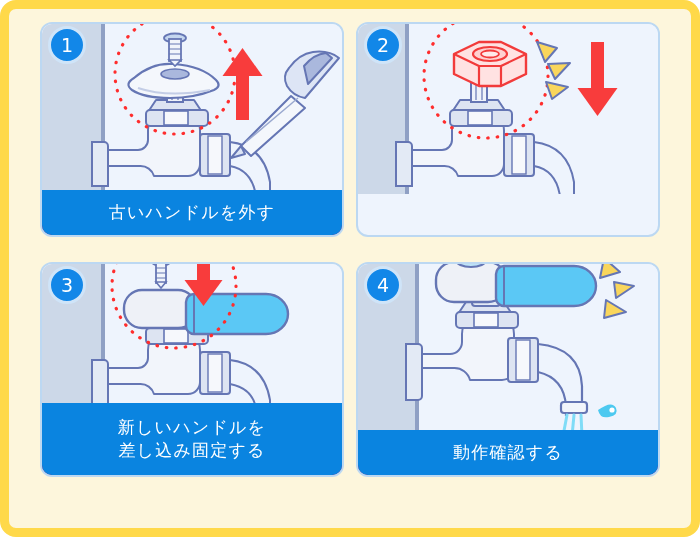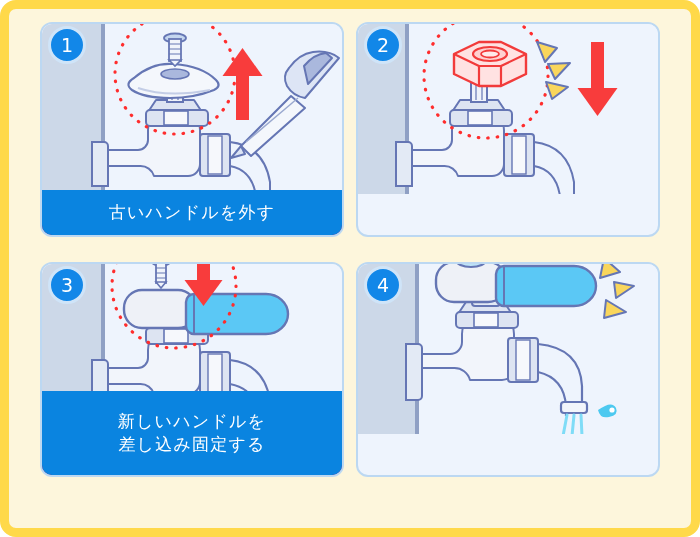--- a/index.html
+++ b/index.html
@@ -48,21 +48,21 @@
     line-height:1.35;
     white-space:pre-line;
     font-weight:400;
   }
   .cap-wrap{
     position:absolute;left:0;right:0;bottom:0;
     background:#701a75;
     margin-top:28px;
   }
   .cap-1line{height:45px;}
-  .cap-2line{height:84px;}
+  .cap-2line{height:72px;}
 
   .badge{
     position:absolute;
     width:38px;height:38px;border-radius:50%;
     background:#1287e8;
     border:3px solid #cfe4f8;
     color:#ffffff;
     display:flex;align-items:center;justify-content:center;
     font-size:19px;
     z-index:20;
@@ -312,18 +312,21 @@
 
         <g stroke="#7fdcf7" stroke-width="3" stroke-linecap="round">
           <line x1="209" y1="151" x2="205" y2="172"></line>
           <line x1="216" y1="151" x2="214" y2="172"></line>
           <line x1="223" y1="151" x2="224" y2="172"></line>
         </g>
         <path d="M240 146 q14 -10 18 -2 q3 7 -7 9 q-9 2 -11 -7 z" fill="#4dc9f0"></path>
         <circle cx="254" cy="146" r="2.6" fill="#ffffff"></circle>
       </svg>
     </div>
+    <div class="cap-wrap cap-1line">
+      <div class="caption">動作確認する</div>
+    </div>
   </div>
   <div class="badge b4">
     <span>4</span>
   </div>
 
 </div>
 
 </body></html>

